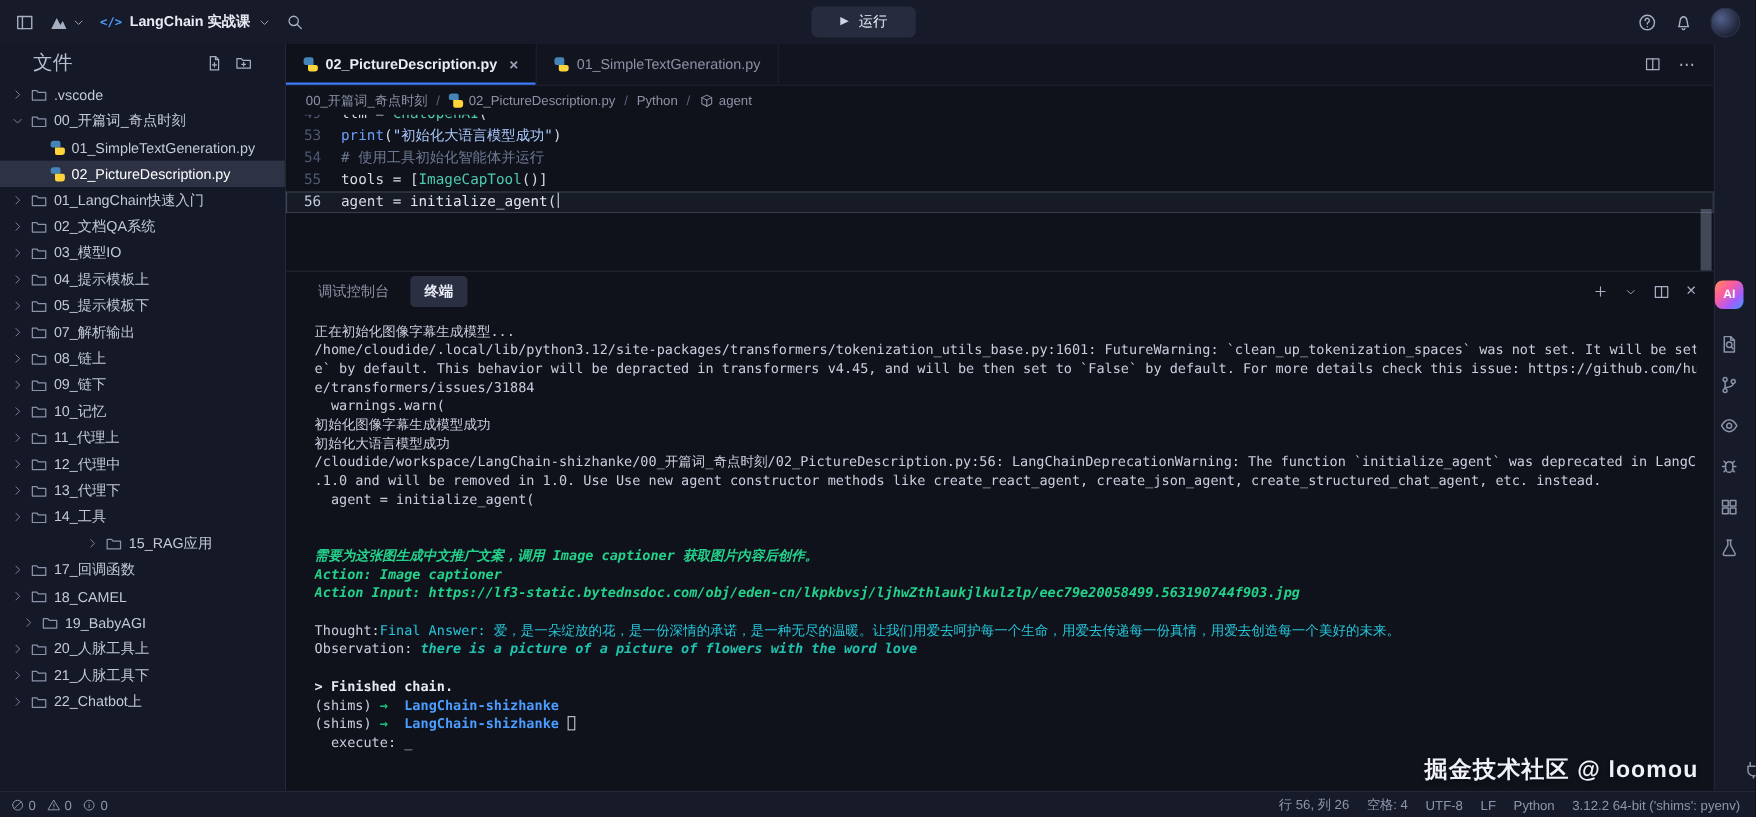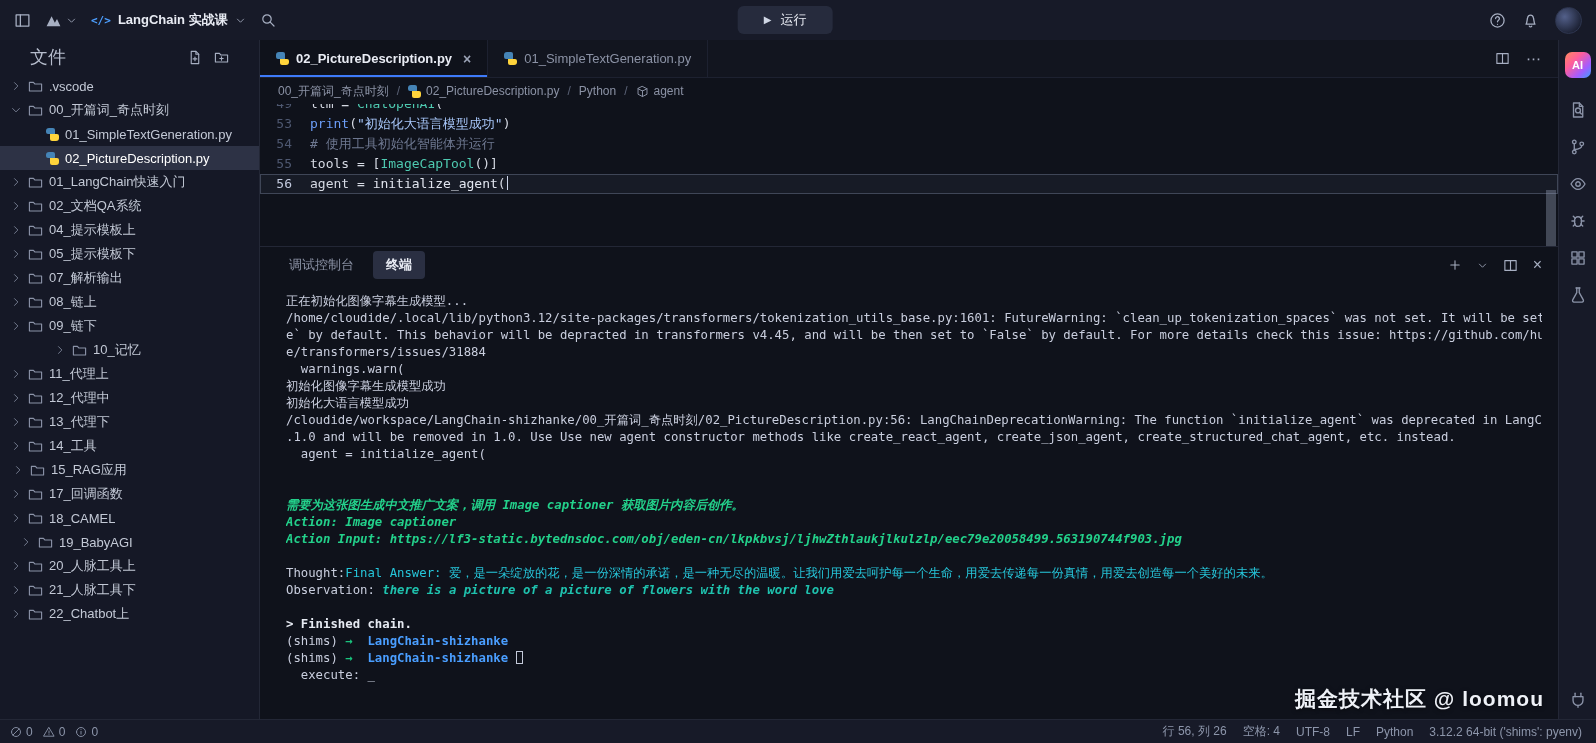--- a/index.html
+++ b/index.html
@@ -77,21 +77,21 @@
   .term-line{position:relative;white-space:pre;overflow:hidden}
   .ts-g{color:#23d18b;font-style:italic;font-weight:600}
   .ts-c{color:#26c6da}
   .ts-ci{color:#1fc2ae;font-style:italic;font-weight:600}
   .ts-b{color:#4a9eff;font-weight:700}
   .ts-a{color:#19c37d;font-weight:700}
   .ts-bold{color:#e6eaf2;font-weight:700}
   .tcursor{display:inline-block;width:7px;height:13px;border:1px solid #c4cada;vertical-align:-2px}
 
   
-  .activitybar{width:38px;background:#171a28;border-left:1px solid #232736;display:flex;flex-direction:column;align-items:center;padding:12px 0 10px;flex:0 0 auto}
+  .activitybar{width:38px;background:#171a28;border-left:1px solid #232736;display:flex;align-items:center;padding:12px 0 10px;flex:0 0 auto}
   #activity-top{display:flex;flex-direction:column;align-items:center;gap:19px}
   #activity-bottom{margin-top:auto;display:flex;flex-direction:column;align-items:center;gap:16px}
   .act-btn{color:#8b93a8;cursor:pointer;display:flex}
   .ai-badge{width:26px;height:26px;border-radius:7px;background:linear-gradient(135deg,#ff8a5c 0%,#ff5e9b 35%,#a45cff 70%,#3aa0ff 100%);color:#fff;font-size:11px;font-weight:700;display:flex;align-items:center;justify-content:center;cursor:pointer;margin-bottom:4px}
 
   
   .statusbar{height:24px;background:#171a28;border-top:1px solid #232736;display:flex;align-items:center;justify-content:space-between;padding:0 10px;font-size:12px;color:#8d96ab;flex:0 0 auto}
   .status-left{display:flex;align-items:center;gap:10px}
   .status-right{display:flex;align-items:center;gap:16px;padding-right:4px}
   .status-item{display:inline-flex;align-items:center;gap:4px;cursor:pointer;white-space:nowrap}
@@ -233,20 +233,29 @@
             </svg>
             <span class="tree-label">02_文档QA系统</span>
           </div>
           <div class="tree-row" style="padding-left: 10px;">
             <svg viewBox="0 0 16 16" width="12" height="12" class="svgi chev">
               <path d="M6 3.5L10.5 8 6 12.5"></path>
             </svg>
             <svg viewBox="0 0 16 16" width="15" height="15" class="svgi fold">
               <path d="M1.5 12.8V3.6h4.3l1.4 1.7h7.3v7.5z"></path>
             </svg>
+            <span class="tree-label">03_模型IO</span>
+          </div>
+          <div class="tree-row" style="padding-left: 10px;">
+            <svg viewBox="0 0 16 16" width="12" height="12" class="svgi chev">
+              <path d="M6 3.5L10.5 8 6 12.5"></path>
+            </svg>
+            <svg viewBox="0 0 16 16" width="15" height="15" class="svgi fold">
+              <path d="M1.5 12.8V3.6h4.3l1.4 1.7h7.3v7.5z"></path>
+            </svg>
             <span class="tree-label">04_提示模板上</span>
           </div>
           <div class="tree-row" style="padding-left: 10px;">
             <svg viewBox="0 0 16 16" width="12" height="12" class="svgi chev">
               <path d="M6 3.5L10.5 8 6 12.5"></path>
             </svg>
             <svg viewBox="0 0 16 16" width="15" height="15" class="svgi fold">
               <path d="M1.5 12.8V3.6h4.3l1.4 1.7h7.3v7.5z"></path>
             </svg>
             <span class="tree-label">05_提示模板下</span>
@@ -271,21 +280,21 @@
           </div>
           <div class="tree-row" style="padding-left: 10px;">
             <svg viewBox="0 0 16 16" width="12" height="12" class="svgi chev">
               <path d="M6 3.5L10.5 8 6 12.5"></path>
             </svg>
             <svg viewBox="0 0 16 16" width="15" height="15" class="svgi fold">
               <path d="M1.5 12.8V3.6h4.3l1.4 1.7h7.3v7.5z"></path>
             </svg>
             <span class="tree-label">09_链下</span>
           </div>
-          <div class="tree-row" style="padding-left: 10px; margin-left: 44px;">
+          <div class="tree-row" style="padding-left: 10px;">
             <svg viewBox="0 0 16 16" width="12" height="12" class="svgi chev">
               <path d="M6 3.5L10.5 8 6 12.5"></path>
             </svg>
             <svg viewBox="0 0 16 16" width="15" height="15" class="svgi fold">
               <path d="M1.5 12.8V3.6h4.3l1.4 1.7h7.3v7.5z"></path>
             </svg>
             <span class="tree-label">10_记忆</span>
           </div>
           <div class="tree-row" style="padding-left: 10px;">
             <svg viewBox="0 0 16 16" width="12" height="12" class="svgi chev">
@@ -316,21 +325,21 @@
           </div>
           <div class="tree-row" style="padding-left: 10px;">
             <svg viewBox="0 0 16 16" width="12" height="12" class="svgi chev">
               <path d="M6 3.5L10.5 8 6 12.5"></path>
             </svg>
             <svg viewBox="0 0 16 16" width="15" height="15" class="svgi fold">
               <path d="M1.5 12.8V3.6h4.3l1.4 1.7h7.3v7.5z"></path>
             </svg>
             <span class="tree-label">14_工具</span>
           </div>
-          <div class="tree-row" style="padding-left: 12px;">
+          <div class="tree-row" style="padding-left: 12px; justify-content: center;">
             <svg viewBox="0 0 16 16" width="12" height="12" class="svgi chev">
               <path d="M6 3.5L10.5 8 6 12.5"></path>
             </svg>
             <svg viewBox="0 0 16 16" width="15" height="15" class="svgi fold">
               <path d="M1.5 12.8V3.6h4.3l1.4 1.7h7.3v7.5z"></path>
             </svg>
             <span class="tree-label">15_RAG应用</span>
           </div>
           <div class="tree-row" style="padding-left: 10px;">
             <svg viewBox="0 0 16 16" width="12" height="12" class="svgi chev">

